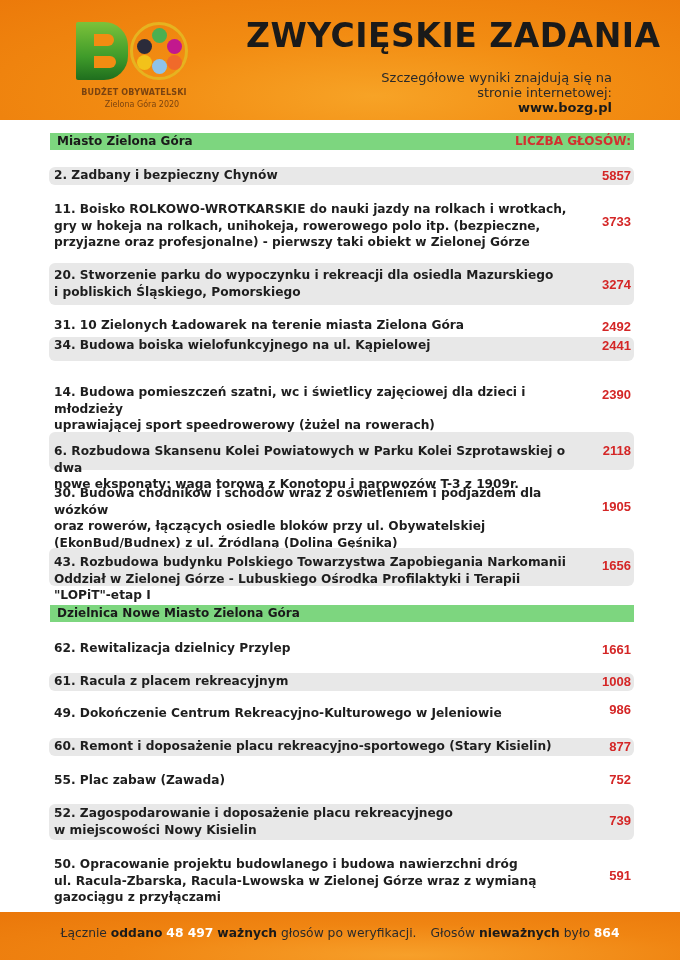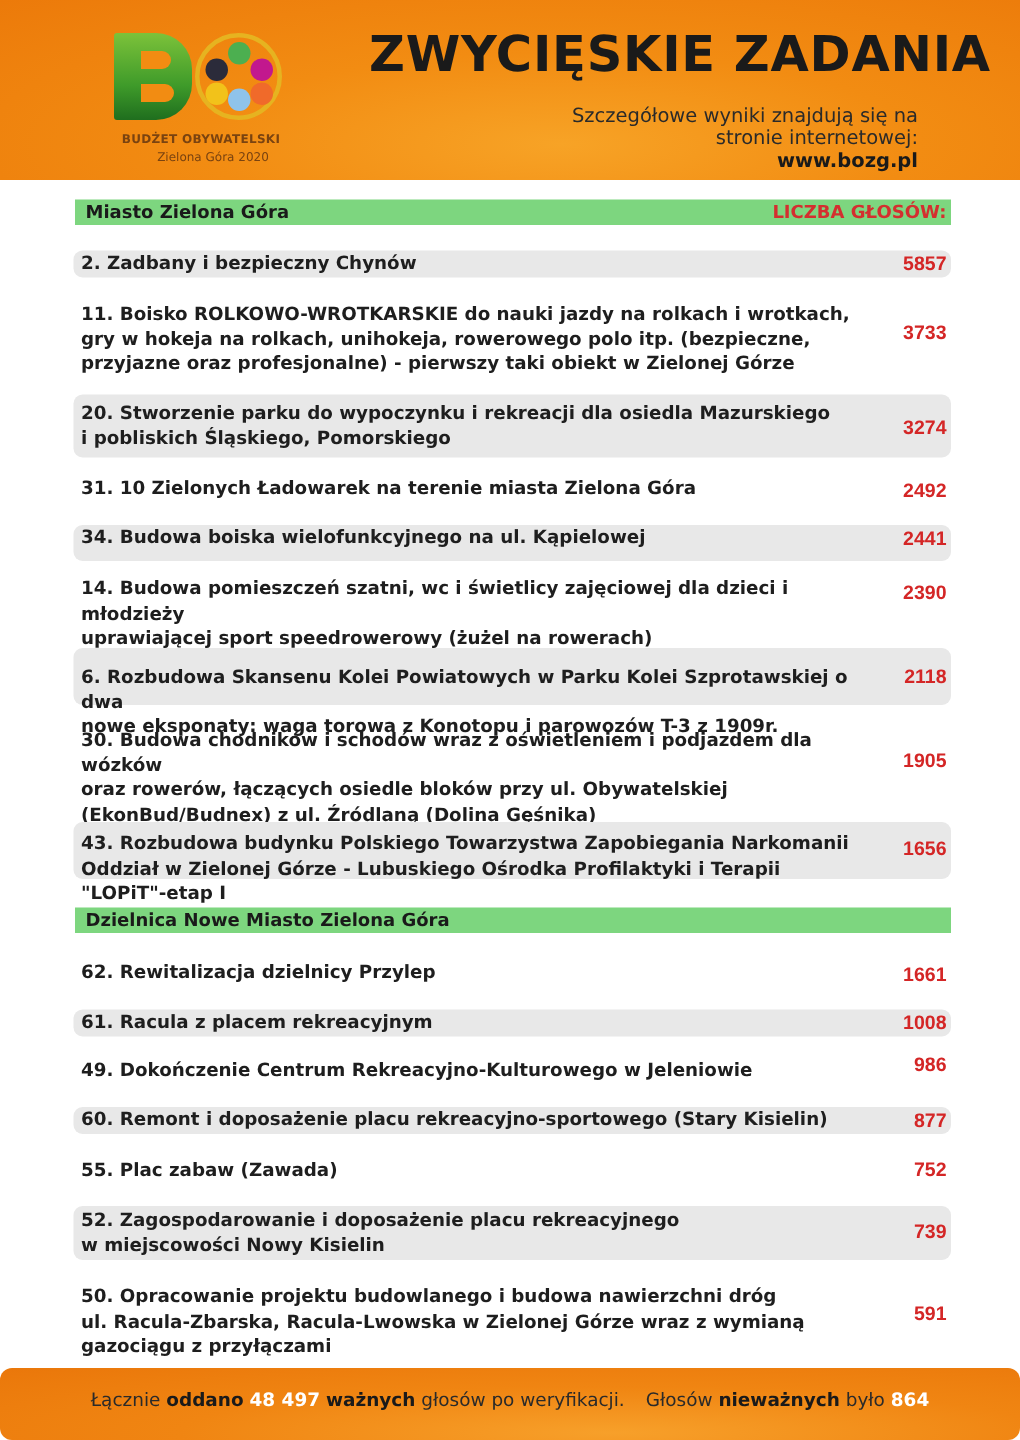--- a/index.html
+++ b/index.html
@@ -52,21 +52,21 @@
   .section-bar .votes-header { position: absolute; right: 3px; top: 0; color: #d42f2f; }
 
   .row { position: absolute; left: 49px; width: 585px; font-size: 12.2px; font-weight: bold; color: #1e1e1e; line-height: 16.5px; }
   .row.shaded { background: #e8e8e8; border-radius: 6px; }
   .row .text { padding-left: 5px; padding-right: 56px; white-space: pre-line; }
   .row .votes { position: absolute; right: 3px; font-family: "Liberation Sans", sans-serif; font-weight: bold; font-size: 13px; color: #d42626; }
 
   .footer {
     position: absolute; left: 0; top: 912px; width: 680px; height: 48px;
     background: radial-gradient(ellipse at 60% 90%, #f7a02a 0%, #f08512 50%, #ea770a 100%);
-    font-size: 12.3px; color: #2a2a2a; text-align: center; line-height: 42px; border-radius: 8px;
+    font-size: 12.3px; color: #2a2a2a; text-align: center; line-height: 42px;
   }
   .footer b { color: #1a1a1a; }
   .footer .num { color: #ffffff; font-weight: bold; }
   .footer .gap { display: inline-block; width: 14px; }
 </style>
 </head>
 <body>
 
 <div class="header">
   <div class="logo">
@@ -111,21 +111,21 @@
   <div class="text" style="padding-top:4px">20. Stworzenie parku do wypoczynku i rekreacji dla osiedla Mazurskiego
       i pobliskich Śląskiego, Pomorskiego</div>
   <div class="votes" style="top:14px">3274</div>
 </div>
 
 <div class="row" style="top:317px;height:18px">
   <div class="text">31. 10 Zielonych Ładowarek na terenie miasta Zielona Góra</div>
   <div class="votes" style="top:2px">2492</div>
 </div>
 
-<div class="row shaded" style="top:350px;height:24px">
+<div class="row shaded" style="top:337px;height:24px">
   <div class="text">34. Budowa boiska wielofunkcyjnego na ul. Kąpielowej</div>
   <div class="votes" style="top:1px">2441</div>
 </div>
 
 <div class="row" style="top:384px;height:36px">
   <div class="text">14. Budowa pomieszczeń szatni, wc i świetlicy zajęciowej dla dzieci i młodzieży
      uprawiającej sport speedrowerowy (żużel na rowerach)</div>
   <div class="votes" style="top:3px">2390</div>
 </div>
 

